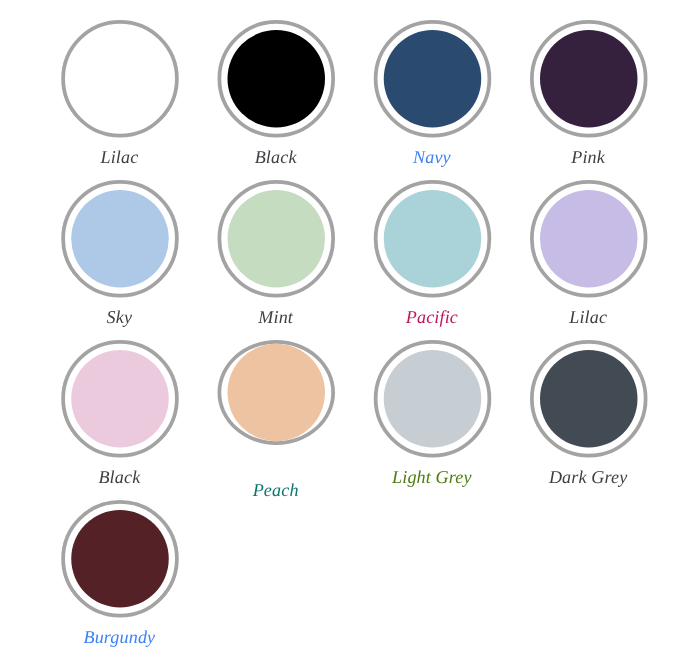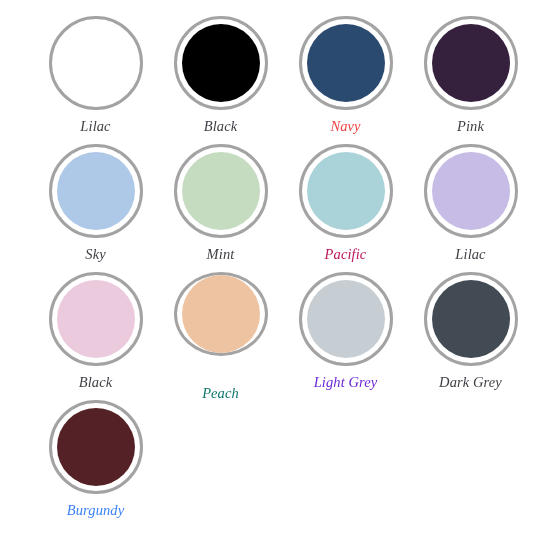--- a/index.html
+++ b/index.html
@@ -81,21 +81,21 @@
     <div class="swatch">
       <div class="swatch-ring" style="border-color: rgb(163, 163, 163);">
         <div class="swatch-fill" style="background: rgb(0, 0, 0);"></div>
       </div>
       <div class="swatch-label" style="color: rgb(63, 63, 70);">Black</div>
     </div>
     <div class="swatch">
       <div class="swatch-ring" style="border-color: rgb(163, 163, 163);">
         <div class="swatch-fill" style="background: rgb(43, 74, 112);"></div>
       </div>
-      <div class="swatch-label" style="color: #ef4444; text-align: right;">Navy</div>
+      <div class="swatch-label" style="color: #3b82f6; text-align: right;">Navy</div>
     </div>
     <div class="swatch">
       <div class="swatch-ring" style="border-color: rgb(163, 163, 163);">
         <div class="swatch-fill" style="background: rgb(53, 32, 62);"></div>
       </div>
       <div class="swatch-label" style="color: rgb(63, 63, 70);">Pink</div>
     </div>
     <div class="swatch">
       <div class="swatch-ring" style="border-color: rgb(163, 163, 163);">
         <div class="swatch-fill" style="background: rgb(174, 200, 232);"></div>
@@ -129,21 +129,21 @@
     <div class="swatch">
       <div class="swatch-ring" style="border-color: rgb(163, 163, 163);">
         <div class="swatch-fill" style="background: rgb(238, 195, 161);"></div>
       </div>
       <div class="swatch-label" style="color: #0f766e; margin-top: 30px;">Peach</div>
     </div>
     <div class="swatch">
       <div class="swatch-ring" style="border-color: rgb(163, 163, 163);">
         <div class="swatch-fill" style="background: rgb(199, 206, 211);"></div>
       </div>
-      <div class="swatch-label" style="color: #6d28d9;">Light Grey</div>
+      <div class="swatch-label" style="color: #4d7c0f;">Light Grey</div>
     </div>
     <div class="swatch">
       <div class="swatch-ring" style="border-color: rgb(163, 163, 163);">
         <div class="swatch-fill" style="background: rgb(66, 74, 83);"></div>
       </div>
       <div class="swatch-label" style="color: rgb(63, 63, 70);">Dark Grey</div>
     </div>
     <div class="swatch">
       <div class="swatch-ring" style="border-color: rgb(163, 163, 163);">
         <div class="swatch-fill" style="background: rgb(84, 34, 38);"></div>

